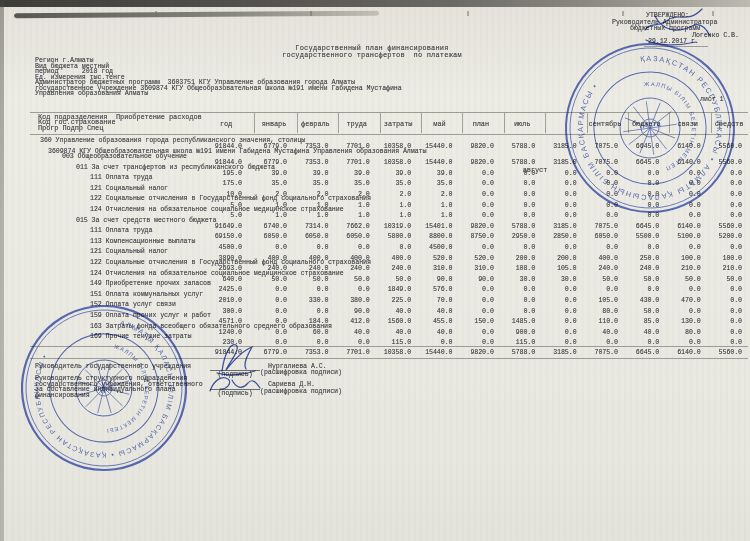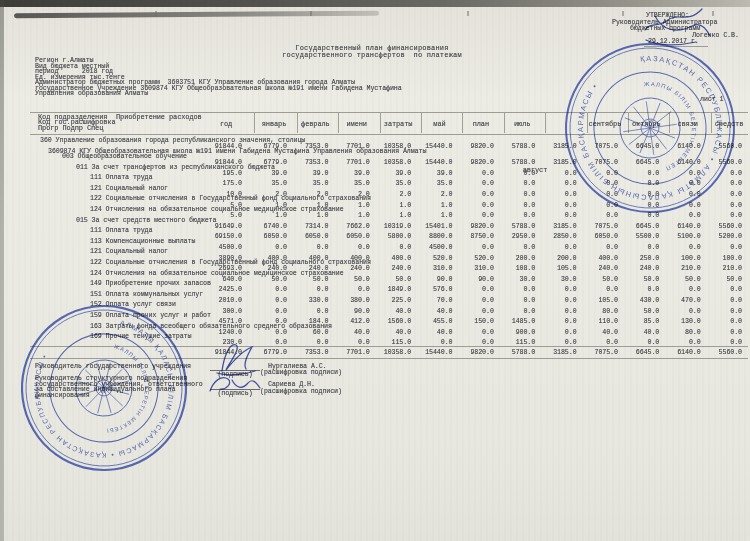--- a/index.html
+++ b/index.html
@@ -61,34 +61,34 @@
       <div class="txt" style="left: 35px; top: 91px;">Управления образования Алматы</div>
     </div>
 
   <div class="rule" style="top:112px;"></div>
   <div class="rule" style="top:134px;"></div>
   <div class="rule" style="top:346px;"></div>
   <div class="rule" style="top:358px;"></div>
 
   <div id="table-header">
       <div class="txt hdr" style="left: 38px; top: 113.5px;">Код подразделения</div>
-      <div class="txt hdr" style="left: 38px; top: 119.1px;">Код гос.расшифровка</div>
+      <div class="txt hdr" style="left: 38px; top: 119.1px;">Код гос.страхование</div>
       <div class="txt hdr" style="left: 38px; top: 124.7px;">Прогр Подпр Спец</div>
       <div class="txt hdr" style="left: 116px; top: 113.5px;">Приобретение расходов</div>
       <div class="txt hdr cntr" style="left: 226px; top: 120.5px;">год</div>
       <div class="txt hdr cntr" style="left: 274px; top: 120.5px;">январь</div>
       <div class="txt hdr cntr" style="left: 315.364px; top: 120.5px;">февраль</div>
-      <div class="txt hdr cntr" style="left: 356.727px; top: 120.5px;">имени</div>
+      <div class="txt hdr cntr" style="left: 356.727px; top: 120.5px;">труда</div>
       <div class="txt hdr cntr" style="left: 398.091px; top: 120.5px;">затраты</div>
       <div class="txt hdr cntr" style="left: 439.455px; top: 120.5px;">май</div>
       <div class="txt hdr cntr" style="left: 480.818px; top: 120.5px;">план</div>
       <div class="txt hdr cntr" style="left: 522.182px; top: 120.5px;">июль</div>
       <div class="txt hdr cntr" style="left: 535px; top: 120.5px; margin-top: 46px;">август</div>
       <div class="txt hdr cntr" style="left: 604.909px; top: 120.5px;">сентябрь</div>
-      <div class="txt hdr cntr" style="left: 646.273px; top: 120.5px;">октябрь</div>
+      <div class="txt hdr cntr" style="left: 646.273px; top: 120.5px;">бюджета</div>
       <div class="txt hdr cntr" style="left: 687.636px; top: 120.5px;">связи</div>
       <div class="txt hdr cntr" style="left: 729px; top: 120.5px;">средств</div>
       <div class="vtick" style="left: 254px; top: 113px; height: 20px;"></div>
       <div class="vtick" style="left: 297px; top: 113px; height: 20px;"></div>
       <div class="vtick" style="left: 338.364px; top: 113px; height: 20px;"></div>
       <div class="vtick" style="left: 379.727px; top: 113px; height: 20px;"></div>
       <div class="vtick" style="left: 421.091px; top: 113px; height: 20px;"></div>
       <div class="vtick" style="left: 462.455px; top: 113px; height: 20px;"></div>
       <div class="vtick" style="left: 503.818px; top: 113px; height: 20px;"></div>
       <div class="vtick" style="left: 545.182px; top: 113px; height: 20px;"></div>

